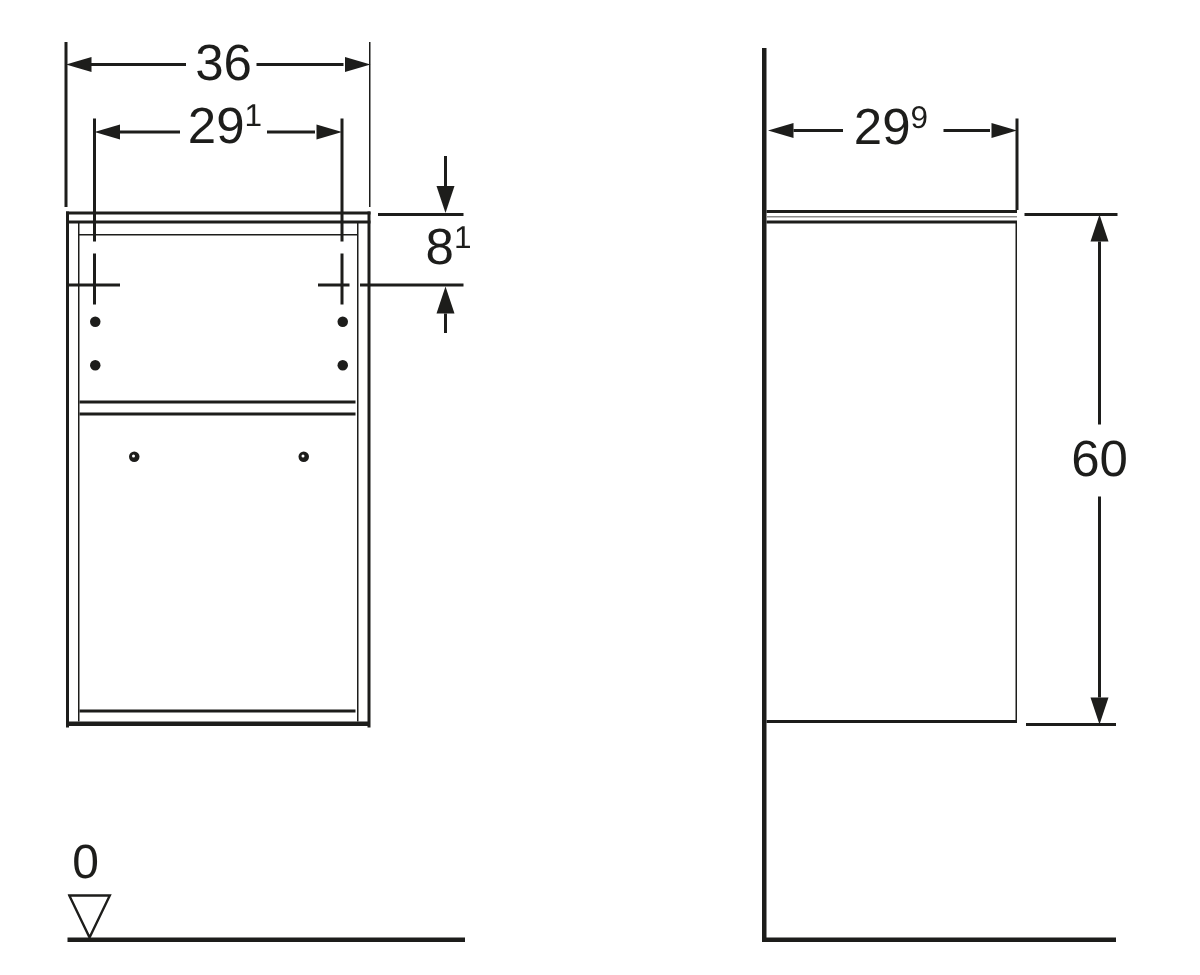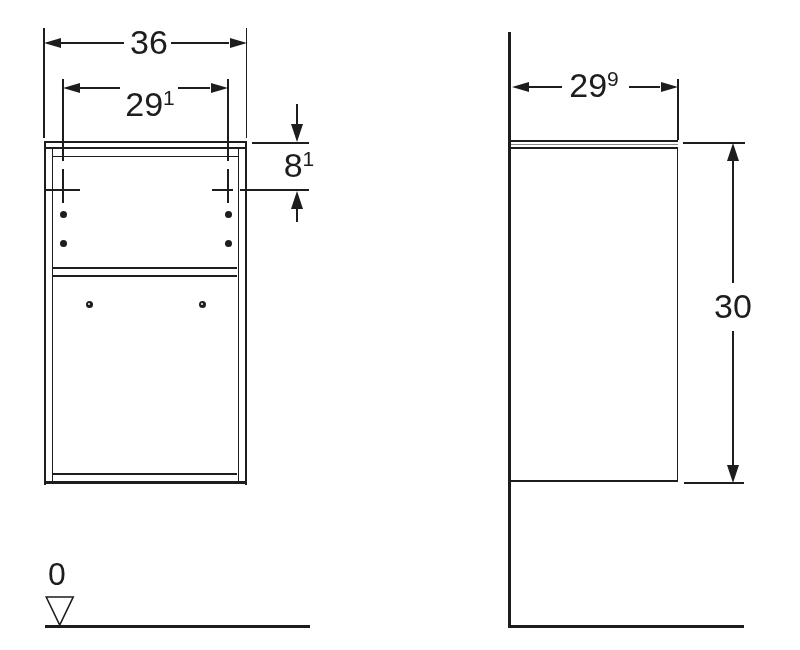--- a/index.html
+++ b/index.html
@@ -36,21 +36,21 @@
   <div class="lbl" style="left:149px;top:42px;"><span>36</span><span class="sup"></span></div>
 
   <div class="v" style="left:62.3px;top:79px;width:1.5px;height:82px;"></div>
   <div class="v" style="left:62.3px;top:169px;width:1.5px;height:34px;"></div>
   <div class="v" style="left:227.3px;top:79px;width:1.5px;height:82px;"></div>
   <div class="v" style="left:227.3px;top:169px;width:1.5px;height:34px;"></div>
   <div class="h" style="left:80px;top:87.2px;width:40px;height:1.6px;"></div>
   <div class="h" style="left:178px;top:87.2px;width:32px;height:1.6px;"></div>
   <div class="ar-l" style="left:63px;top:82.5px;"></div>
   <div class="ar-r" style="left:211px;top:82.5px;"></div>
-  <div class="lbl" style="left:150px;top:104px;"><span>29</span><span class="sup">1</span></div>
+  <div class="lbl" style="left:150px;top:84px;"><span>29</span><span class="sup">1</span></div>
 
   <div class="h" style="left:44px;top:140.8px;width:203px;height:2.4px;"></div>
   <div class="h" style="left:44px;top:146.8px;width:203px;height:2.4px;"></div>
   <div class="h" style="left:52px;top:155.5px;width:186px;height:1.5px;"></div>
   <div class="v" style="left:44px;top:140.8px;width:2px;height:344px;"></div>
   <div class="v" style="left:51.5px;top:148px;width:1.5px;height:333px;"></div>
   <div class="v" style="left:237.5px;top:148px;width:1.5px;height:333px;"></div>
   <div class="v" style="left:245px;top:140.8px;width:2px;height:344px;"></div>
   <div class="h" style="left:53px;top:267px;width:184px;height:2px;"></div>
   <div class="h" style="left:53px;top:275px;width:184px;height:2px;"></div>
@@ -96,17 +96,17 @@
   <div class="h" style="left:511px;top:140.2px;width:167px;height:2px;"></div>
   <div class="h gray" style="left:511px;top:143.6px;width:167px;height:1.6px;"></div>
   <div class="h" style="left:511px;top:146.5px;width:167px;height:2px;"></div>
   <div class="v" style="left:676.6px;top:148px;width:1.7px;height:333px;"></div>
   <div class="h" style="left:511px;top:479.8px;width:167px;height:2.5px;"></div>
 
   <div class="h" style="left:683px;top:142px;width:62px;height:1.5px;"></div>
   <div class="h" style="left:684px;top:482.2px;width:60px;height:1.5px;"></div>
   <div class="ar-u" style="left:726.5px;top:143px;"></div>
   <div class="v" style="left:732.3px;top:161px;width:1.5px;height:122px;"></div>
-  <div class="lbl" style="left:733px;top:306px;"><span>30</span><span class="sup"></span></div>
+  <div class="lbl" style="left:733px;top:306px;"><span>60</span><span class="sup"></span></div>
   <div class="v" style="left:732.3px;top:331px;width:1.5px;height:134px;"></div>
   <div class="ar-d" style="left:726.5px;top:465px;"></div>
 
 </div>
 
 </body></html>

